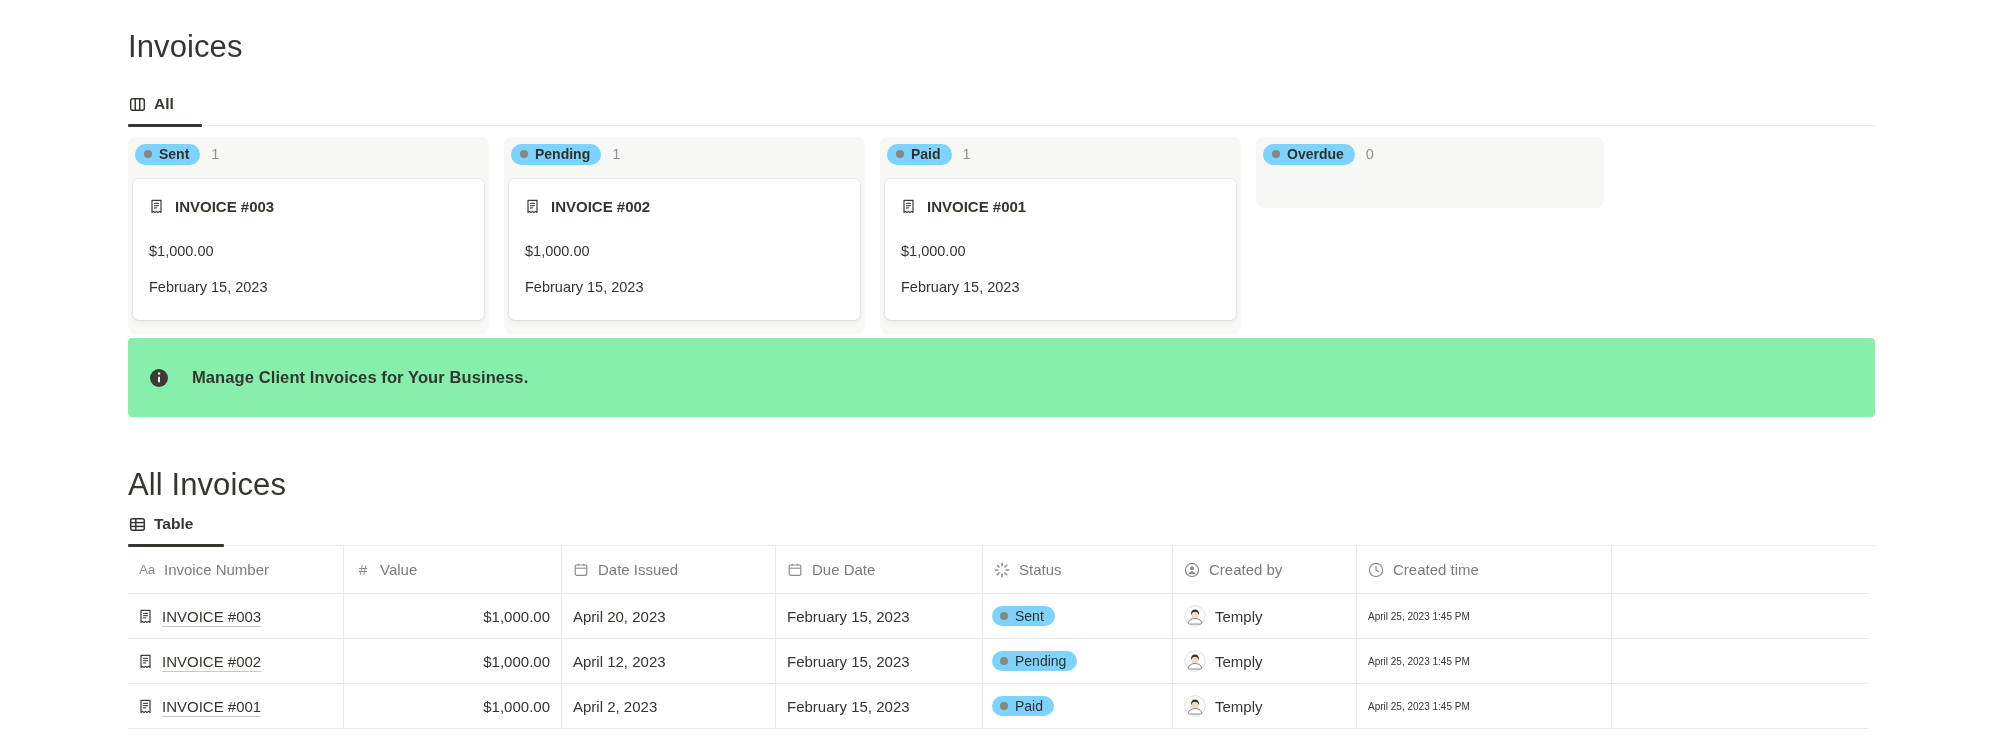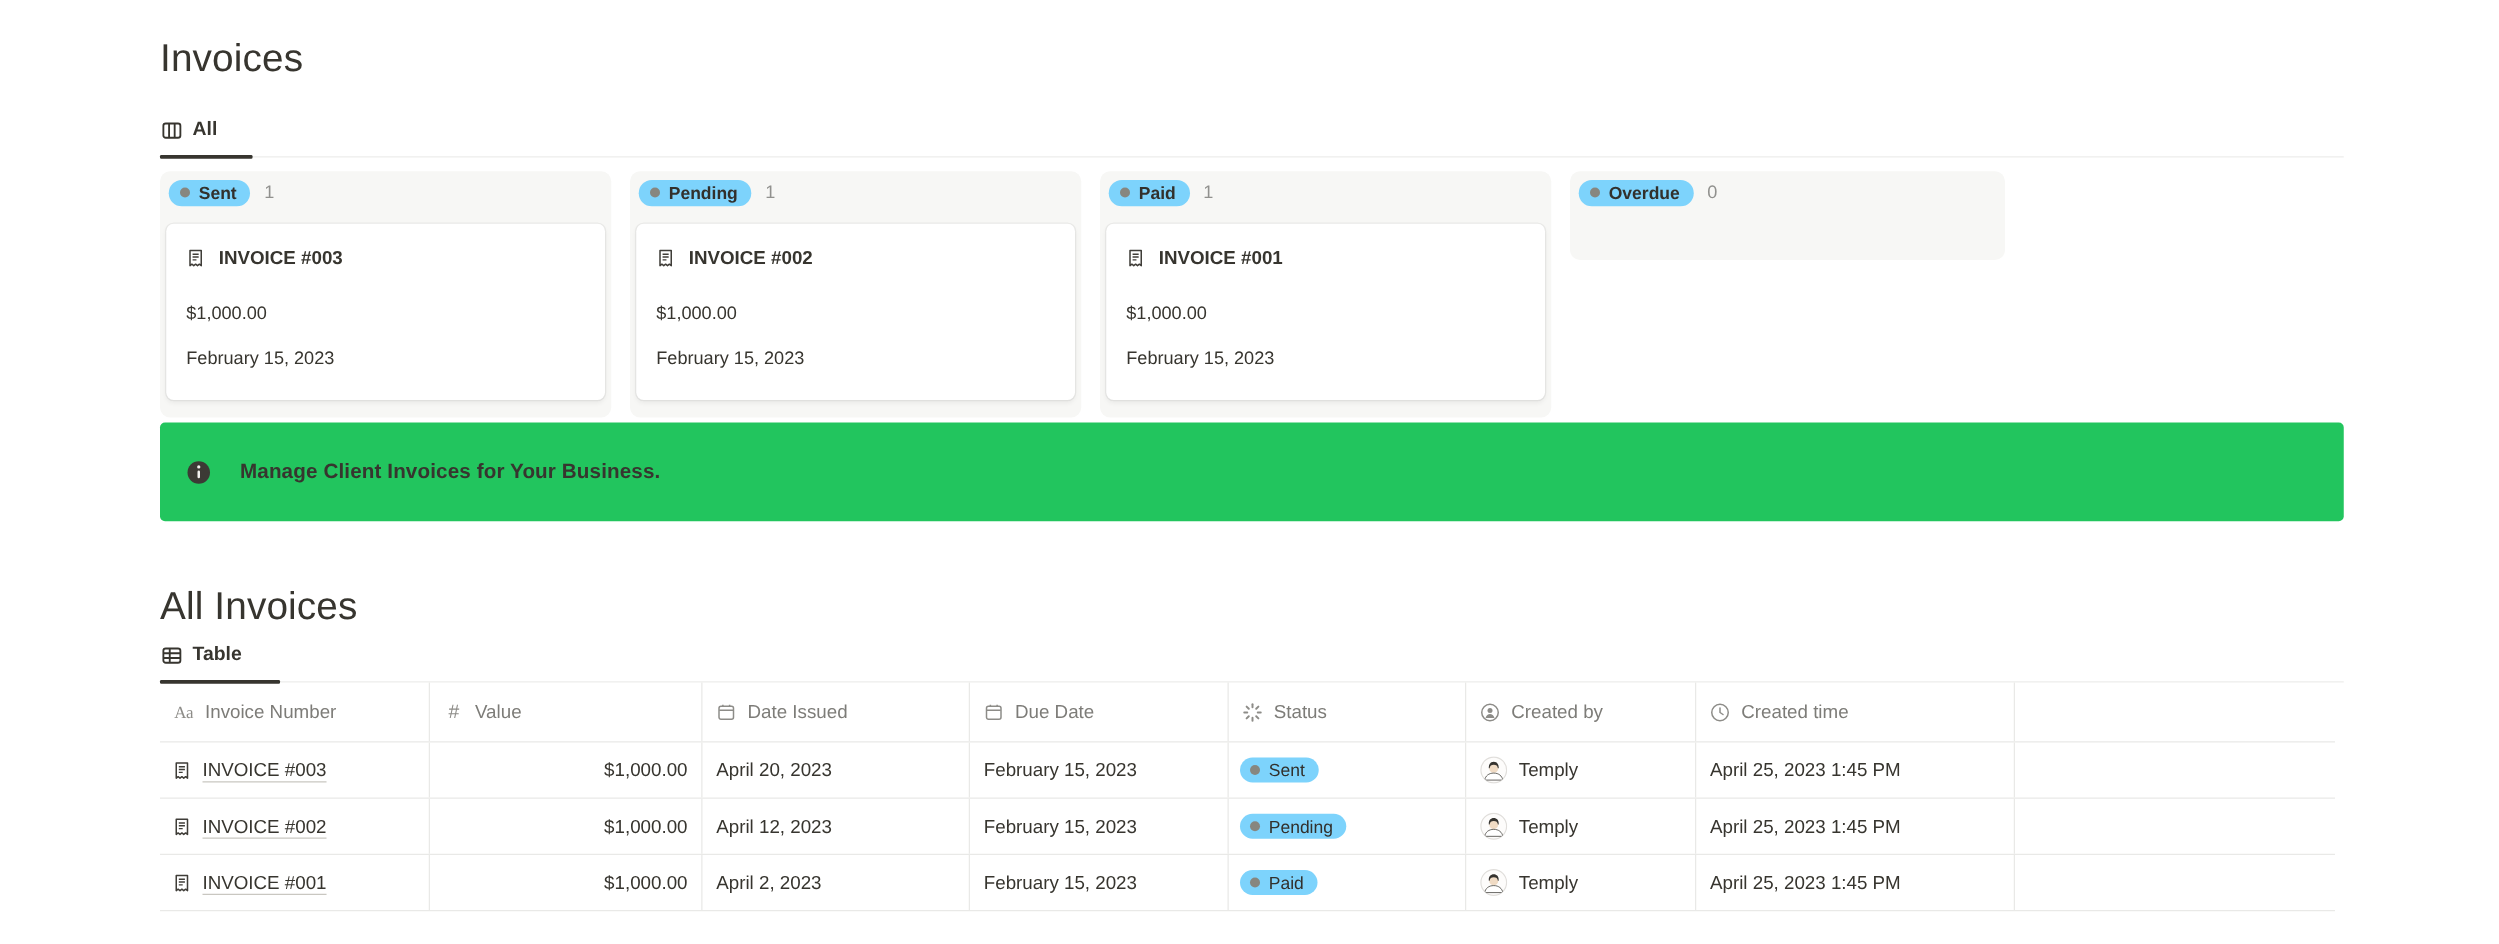--- a/index.html
+++ b/index.html
@@ -39,21 +39,21 @@
   .cards{display:block;}
   .card{margin:14px 5px 0;height:141px;box-sizing:border-box;background:#fff;border-radius:6px;
         padding:19px 16px 0;cursor:pointer;
         box-shadow:0 0 0 1px rgba(15,15,15,.05),0 2px 4px rgba(15,15,15,.06);}
   .card-title-row{display:flex;align-items:center;gap:11px;font-size:15px;font-weight:600;color:#37352f;}
   .card-title-row .ricon{width:15px;height:15px;display:inline-flex;flex:none;}
   .card-value{margin-top:28px;font-size:14.5px;color:#37352f;}
   .card-date{margin-top:20px;font-size:14.5px;color:#37352f;}
 
   
-  #callout{left:128px;top:338px;width:1747px;height:79px;box-sizing:border-box;background:#22c55e;
+  #callout{left:128px;top:338px;width:1747px;height:79px;box-sizing:border-box;background:#86efac;
            border-radius:4px;display:flex;align-items:center;gap:23px;padding-left:21px;}
   #callout .cicon{width:20px;height:20px;display:inline-flex;flex:none;}
   .callout-text{font-size:16.5px;font-weight:700;color:#37352f;letter-spacing:.1px;}
 
   
   #table{left:128px;top:546px;width:1740px;}
   .trow{display:grid;grid-template-columns:215px 218px 214px 207px 190px 184px 255px 257px;
         border-bottom:1px solid #e9e9e7;}
   .trow > div{display:flex;align-items:center;box-sizing:border-box;min-width:0;}
   .trow > div:not(:first-child){border-left:1px solid #e9e9e7;}
@@ -66,21 +66,21 @@
   .cell-name{gap:9px;padding-left:10px;cursor:pointer;}
   .cell-name .ricon{width:15px;height:15px;display:inline-flex;flex:none;}
   .inv-link{font-size:15px;font-weight:500;color:#37352f;text-decoration:underline;
             text-decoration-color:#c9c7c1;text-decoration-thickness:1px;text-underline-offset:3.5px;
             white-space:nowrap;cursor:pointer;}
   .cell-value{justify-content:flex-end;padding-right:11px;font-size:15px;cursor:pointer;}
   .cell-date{padding-left:11px;font-size:15px;cursor:pointer;white-space:nowrap;}
   .cell-status{padding-left:9px;cursor:pointer;}
   .cell-person{gap:9px;padding-left:11px;font-size:15px;cursor:pointer;}
   .avatar{width:22px;height:22px;flex:none;display:inline-flex;}
-  .cell-time{padding-left:11px;font-size:15px;cursor:pointer;white-space:nowrap;}
+  .cell-time{padding-left:11px;font-size:10px;cursor:pointer;white-space:nowrap;}
   .cell-empty{cursor:default;}
 
   svg{display:block;width:100%;height:100%;}
 </style>
 </head>
 <body>
 
 <h1 class="abs h1" id="title1">Invoices</h1>
 
 <div class="abs tabbar" id="tabbar1">
@@ -210,21 +210,21 @@
           <line x1="1.8" y1="9.8" x2="14.2" y2="9.8" stroke="#37352f" stroke-width="1.4"></line>
         </svg>
     </span>
     <span>Table</span>
   </div>
 </div>
 
 <div class="abs" id="table">
   <div class="trow thead-row" id="table-header">
       <div class="th">
-    <span style="display:inline-flex;font-family:Liberation Serif, serif;">
+    <span style="display:inline-flex;">
           <span class="hicon">Aa</span>
         </span>
     <span>Invoice Number</span>
   </div>
       <div class="th">
     <span style="display:inline-flex;">
           <span class="hicon num">#</span>
         </span>
     <span>Value</span>
   </div>

